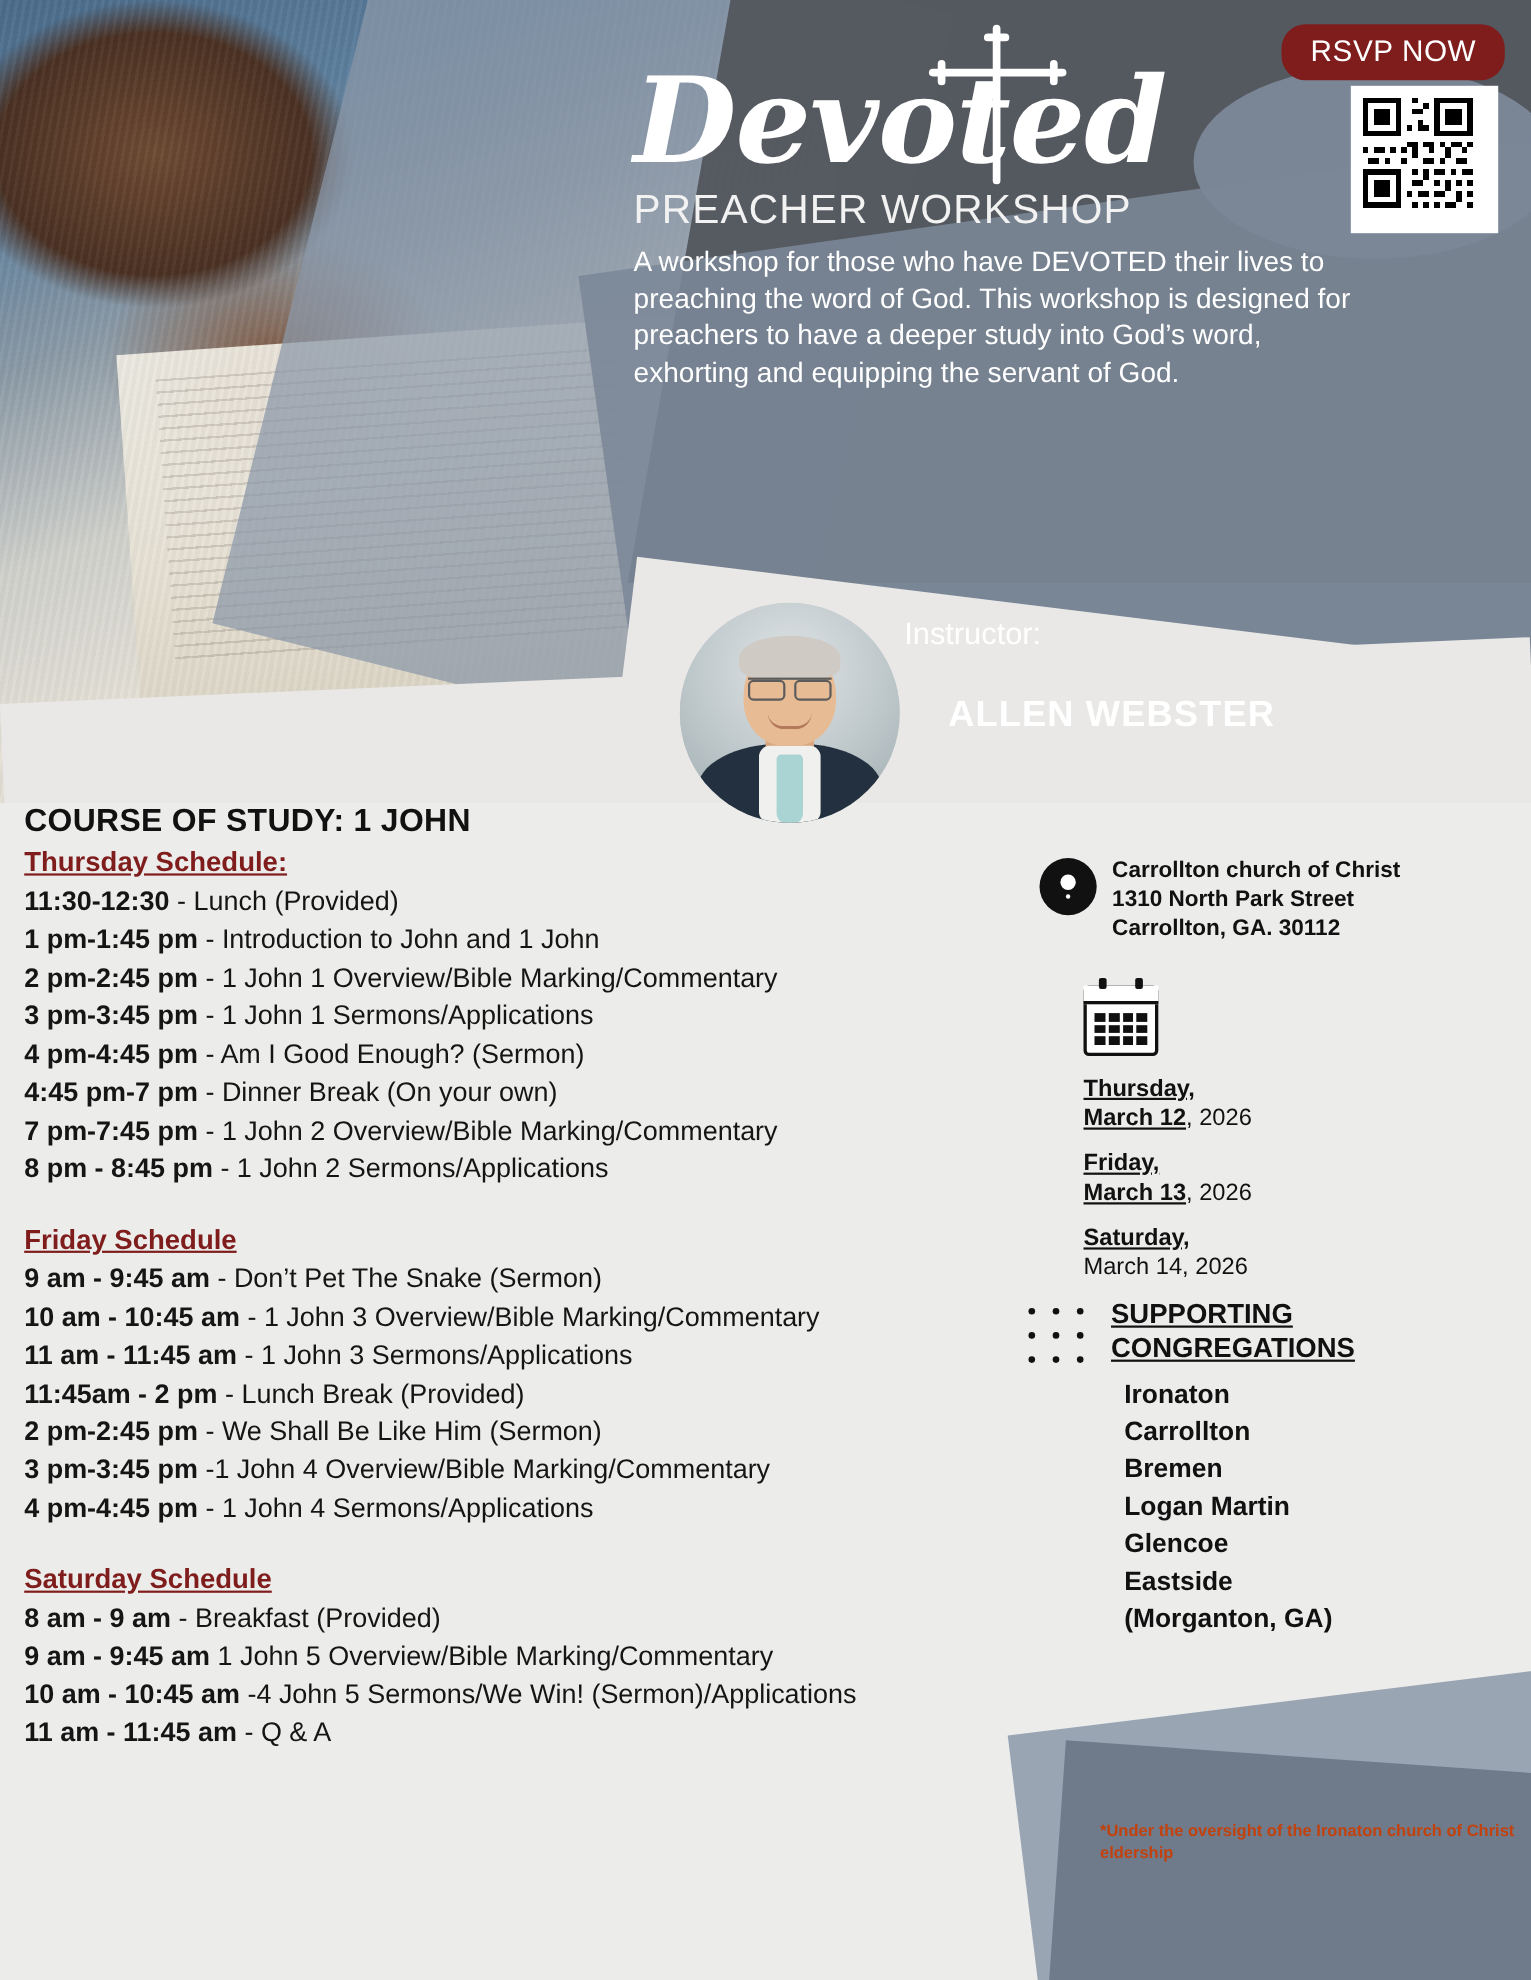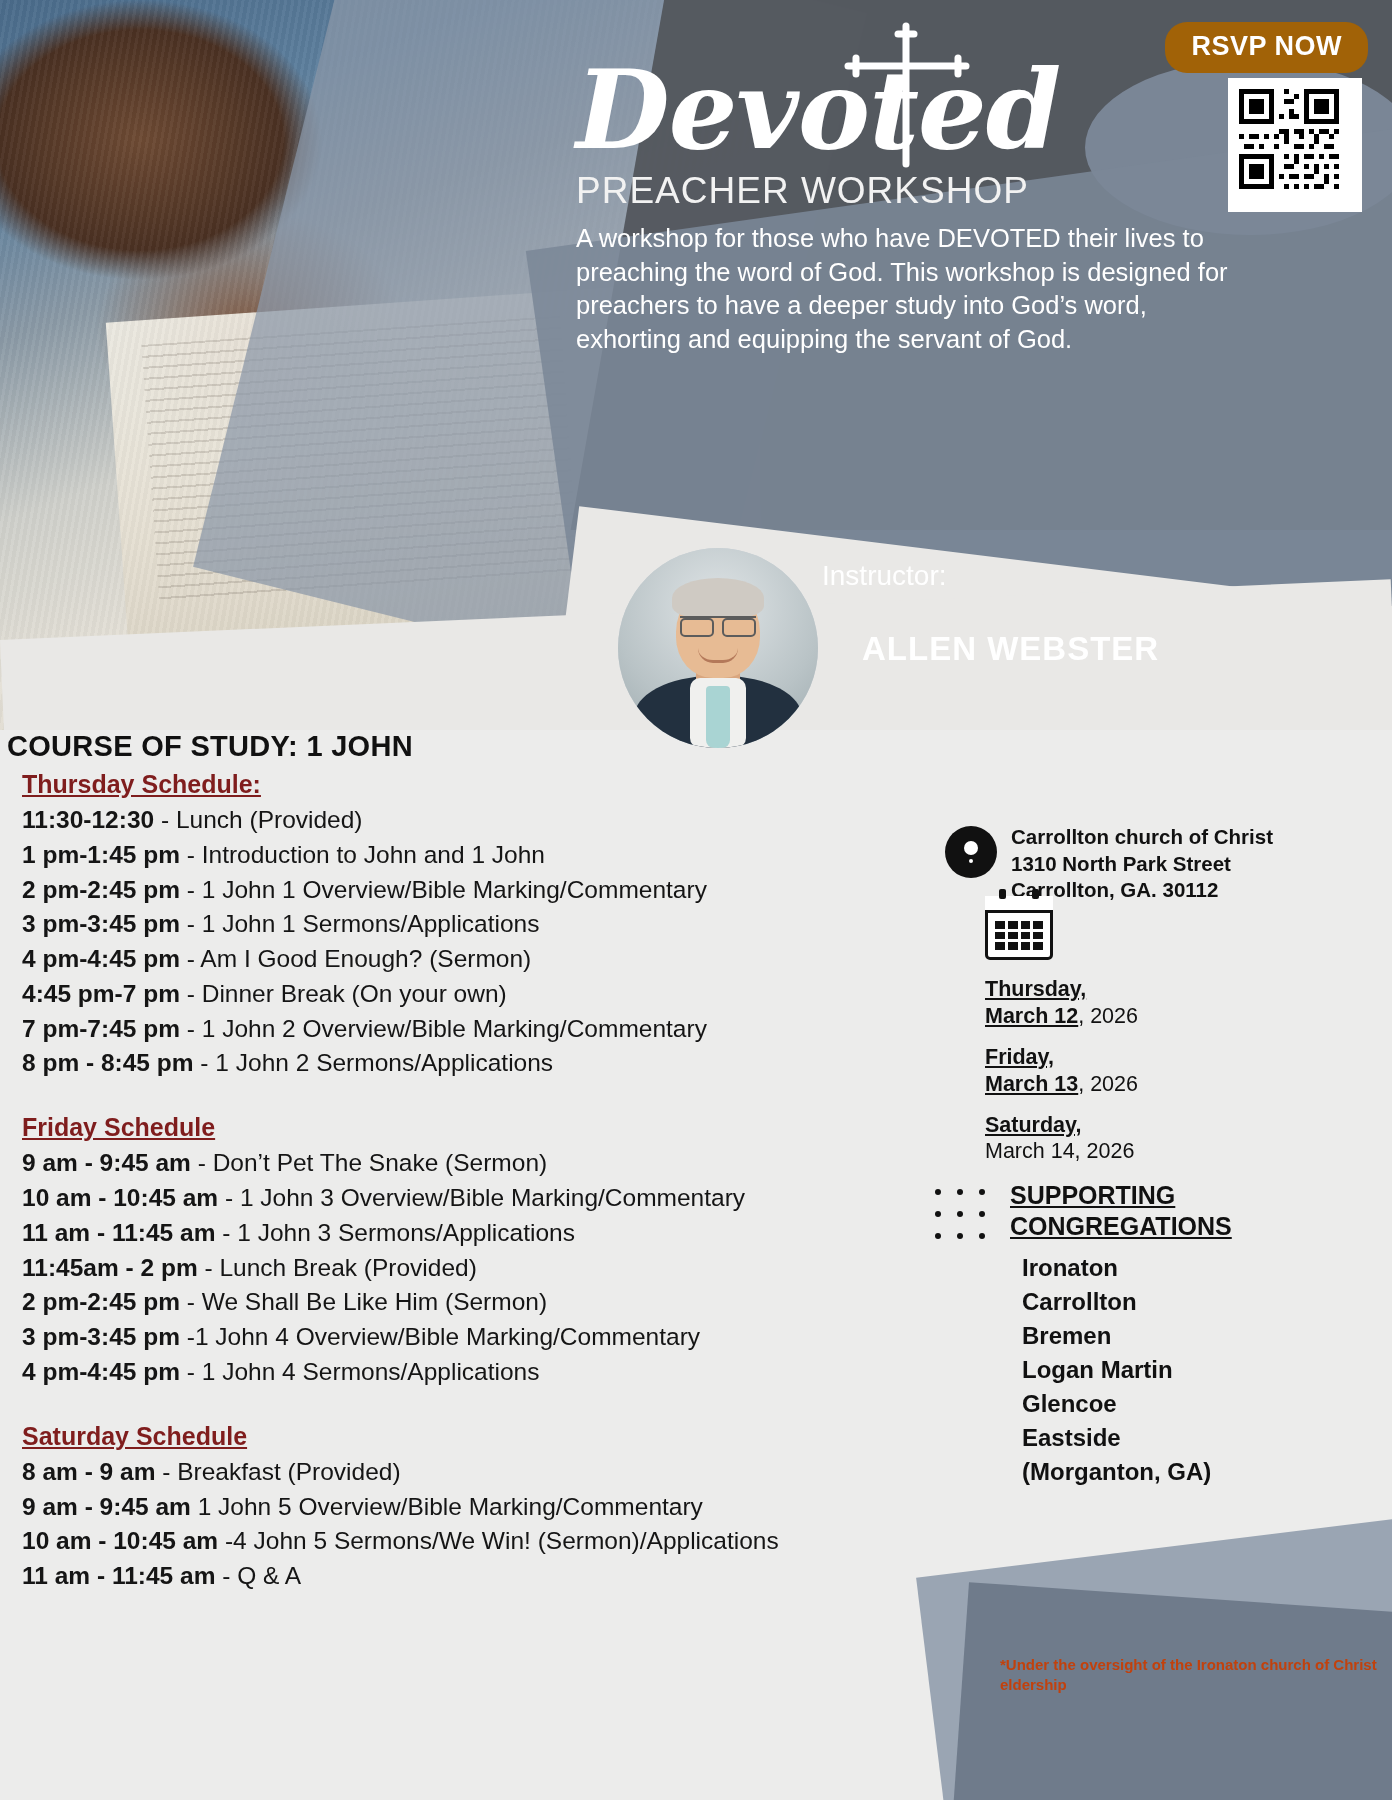--- a/index.html
+++ b/index.html
@@ -110,23 +110,23 @@
     left: 560px; top: 560px;
     width: 900px; height: 260px;
     background: #e9e8e6;
     transform: rotate(7deg);
   }
 
   
   .rsvp {
     position: absolute;
     right: 24px; top: 22px;
-    background: #a16207;
+    background: #7f1d1d;
     color: #fff;
-    font-weight: bold;
+    font-weight: normal;
     font-size: 27px;
     letter-spacing: .5px;
     padding: 9px 26px 11px 26px;
     border-radius: 22px;
     z-index: 40;
   }
 
   
   .qr {
     position: absolute;
@@ -211,21 +211,21 @@
   .hs-hair { position:absolute; left:54px; top:30px; width:92px; height:40px; background:#cfcac3; border-radius:50% 50% 30% 30%; }
   .hs-glass { position:absolute; left:62px; top:68px; width:76px; height:15px; border-top:2px solid #5c5c5c; }
   .hs-glass:before, .hs-glass:after { content:""; position:absolute; top:0; width:30px; height:15px; border:2px solid #5c5c5c; border-radius:5px; }
   .hs-glass:before { left:0; }
   .hs-glass:after { right:0; }
   .hs-smile { position:absolute; left:80px; top:100px; width:40px; height:12px; border-bottom:3px solid #b4795a; border-radius:0 0 20px 20px; }
 
   
   .course-title {
     position: absolute;
-    left: 7px; top: 730px;
+    left: 22px; top: 730px;
     font-size: 29px;
     font-weight: bold;
     color: #111;
     letter-spacing: .3px;
   }
   .schedule {
     position: absolute;
     left: 22px; top: 770px;
     width: 1000px;
   }
@@ -247,21 +247,20 @@
   .row b { font-weight: bold; text-align: center; }
   .row span.desc { font-weight: normal; }
 
   
   .loc {
     position: absolute;
     left: 945px; top: 778px;
     display: flex;
     gap: 14px;
     align-items: flex-start;
-    margin-top: 46px;
   }
   .pin {
     width: 52px; height: 52px;
     border-radius: 50%;
     background: #111;
     position: relative;
     flex: none;
     margin-top: 2px;
   }
   .pin:after {

